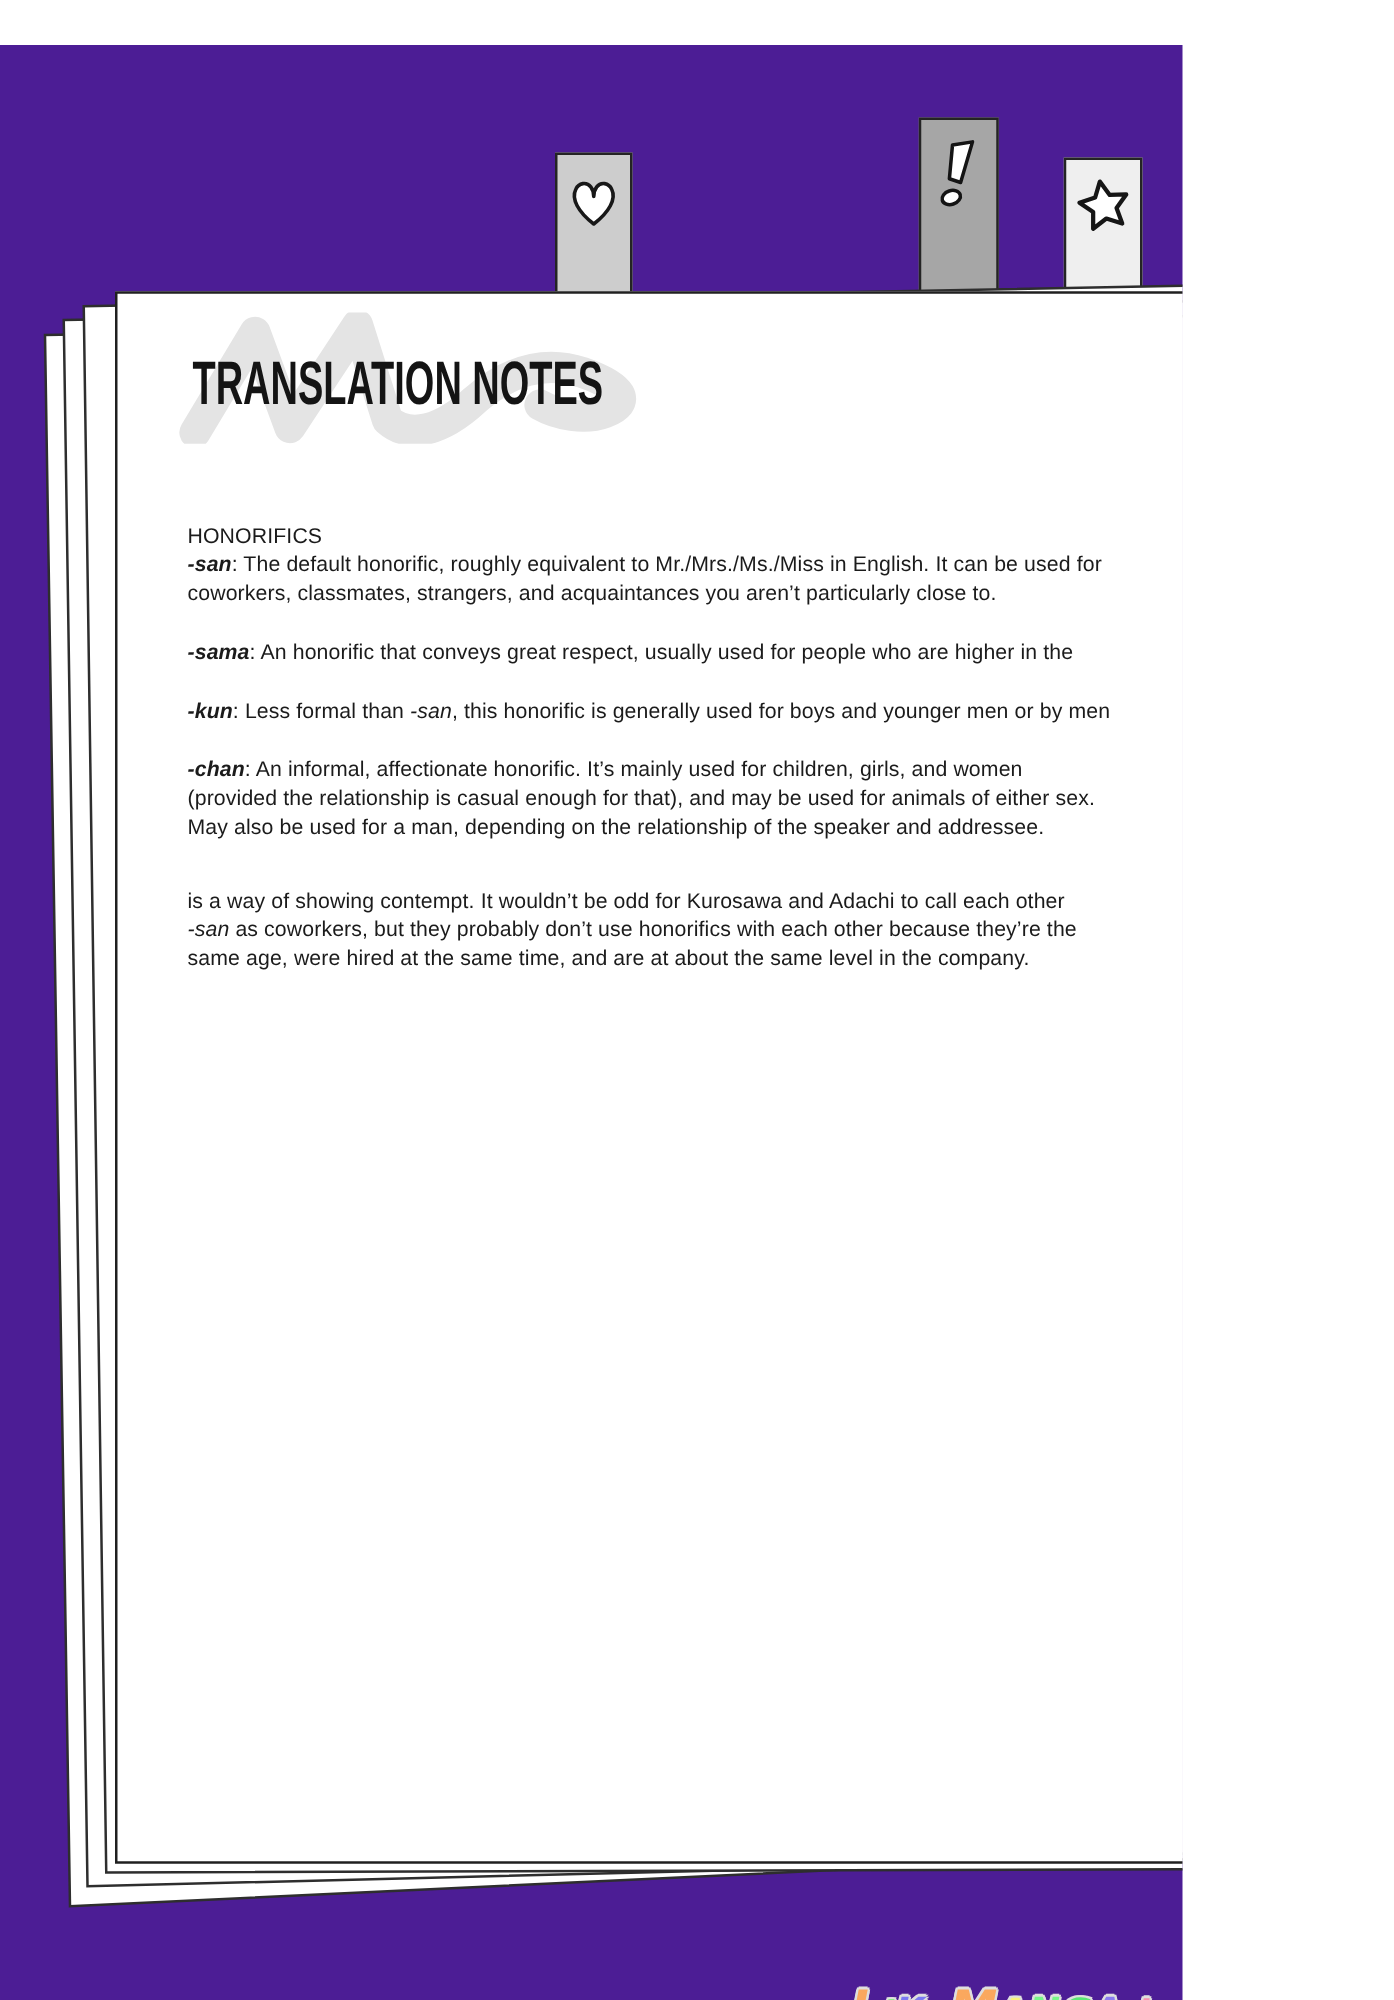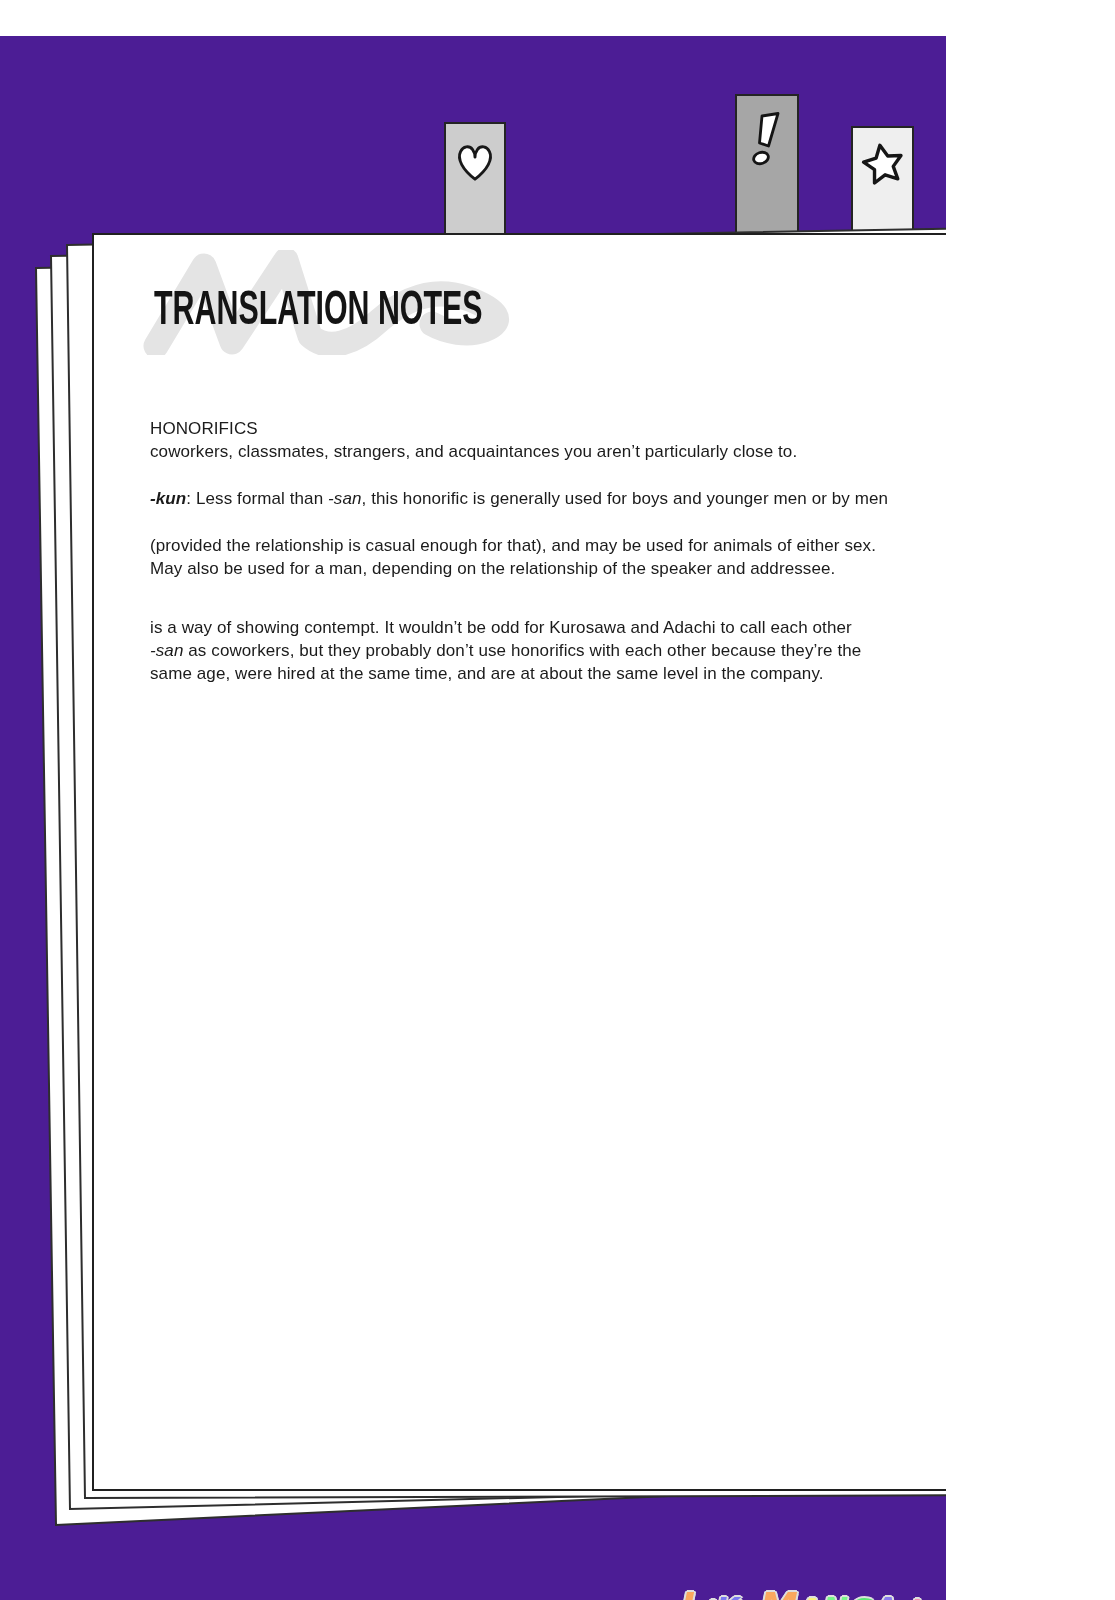--- a/index.html
+++ b/index.html
@@ -91,28 +91,31 @@
   <div id="page">
     <svg id="scribble" width="410" height="105" viewBox="0 0 410 105">
       <path d="M16 96 L64 16 L92 92 L146 10 L170 86 C188 102 214 94 240 70 C268 46 296 38 326 48 C358 59 366 72 344 80 C328 86 306 82 292 74" fill="none" stroke="#e4e4e4" stroke-width="25" stroke-linecap="round" stroke-linejoin="round"></path>
     </svg>
     <h1 id="title">TRANSLATION NOTES</h1>
     <div id="notes">
         <div class="para">
           <div class="line"><span class="r-n">HONORIFICS</span></div>
         </div>
         <div class="para">
+          <div class="line"><span class="r-bi">-san</span><span class="r-n">: The default honorific, roughly equivalent to Mr./Mrs./Ms./Miss in English. It can be used for</span></div>
           <div class="line"><span class="r-n">coworkers, classmates, strangers, and acquaintances you aren’t particularly close to.</span></div>
         </div>
         <div class="para">
+          <div class="line"><span class="r-bi">-sama</span><span class="r-n">: An honorific that conveys great respect, usually used for people who are higher in the</span></div>
         </div>
         <div class="para">
           <div class="line"><span class="r-bi">-kun</span><span class="r-n">: Less formal than </span><span class="r-i">-san</span><span class="r-n">, this honorific is generally used for boys and younger men or by men</span></div>
         </div>
         <div class="para">
+          <div class="line"><span class="r-bi">-chan</span><span class="r-n">: An informal, affectionate honorific. It’s mainly used for children, girls, and women</span></div>
           <div class="line"><span class="r-n">(provided the relationship is casual enough for that), and may be used for animals of either sex.</span></div>
           <div class="line"><span class="r-n">May also be used for a man, depending on the relationship of the speaker and addressee.</span></div>
         </div>
         <div class="para">
           <div class="line"><span class="r-n">is a way of showing contempt. It wouldn’t be odd for Kurosawa and Adachi to call each other</span></div>
           <div class="line"><span class="r-i">-san</span><span class="r-n"> as coworkers, but they probably don’t use honorifics with each other because they’re the</span></div>
           <div class="line"><span class="r-n">same age, were hired at the same time, and are at about the same level in the company.</span></div>
         </div>
       </div>
   </div>

